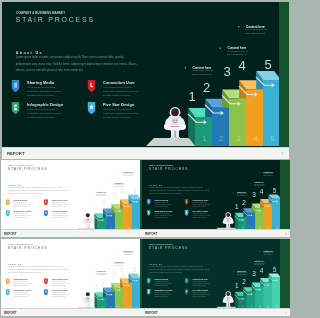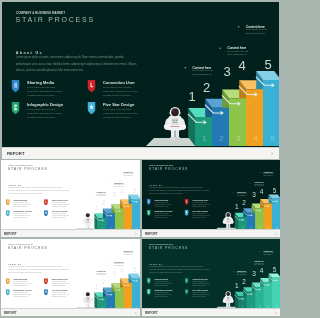--- a/index.html
+++ b/index.html
@@ -1,18 +1,18 @@
 <!DOCTYPE html>
 <html><head>
 <meta charset="utf-8">
 <style>
   html,body{margin:0;padding:0;}
   body{width:281px;height:318px;overflow:hidden;background:#a9b6af;
        font-family:"Liberation Sans",sans-serif;}
-  .card{position:absolute;overflow:hidden;background:#14532d;}
+  .card{position:absolute;overflow:hidden;background:#14532d;padding-left:10px;}
   .slidebox{position:absolute;left:0;top:0;overflow:hidden;}
   .rbar{position:absolute;left:0;right:0;bottom:0;background:#f4f4f2;border-top:1px solid #d2d5d0;}
   .rbar .rlbl{position:absolute;font-weight:700;color:#3d3d3d;}
   .rbar .rx{position:absolute;color:#b0b0b0;}
   .sw{position:absolute;left:0;top:0;width:554px;height:290px;transform-origin:0 0;overflow:hidden;}
   .eyebrow{position:absolute;left:28px;top:18px;font-size:6px;font-weight:700;letter-spacing:.015em;}
   .title{position:absolute;left:27px;top:27px;font-size:14px;font-weight:400;letter-spacing:.255em;}
   .abouth{position:absolute;left:27.5px;top:96px;font-size:7.6px;font-weight:700;letter-spacing:.34em;}
   .aboutb{position:absolute;left:27.5px;top:104px;width:248px;font-size:5.4px;line-height:2.35;}
   .feat{position:absolute;width:140px;}

